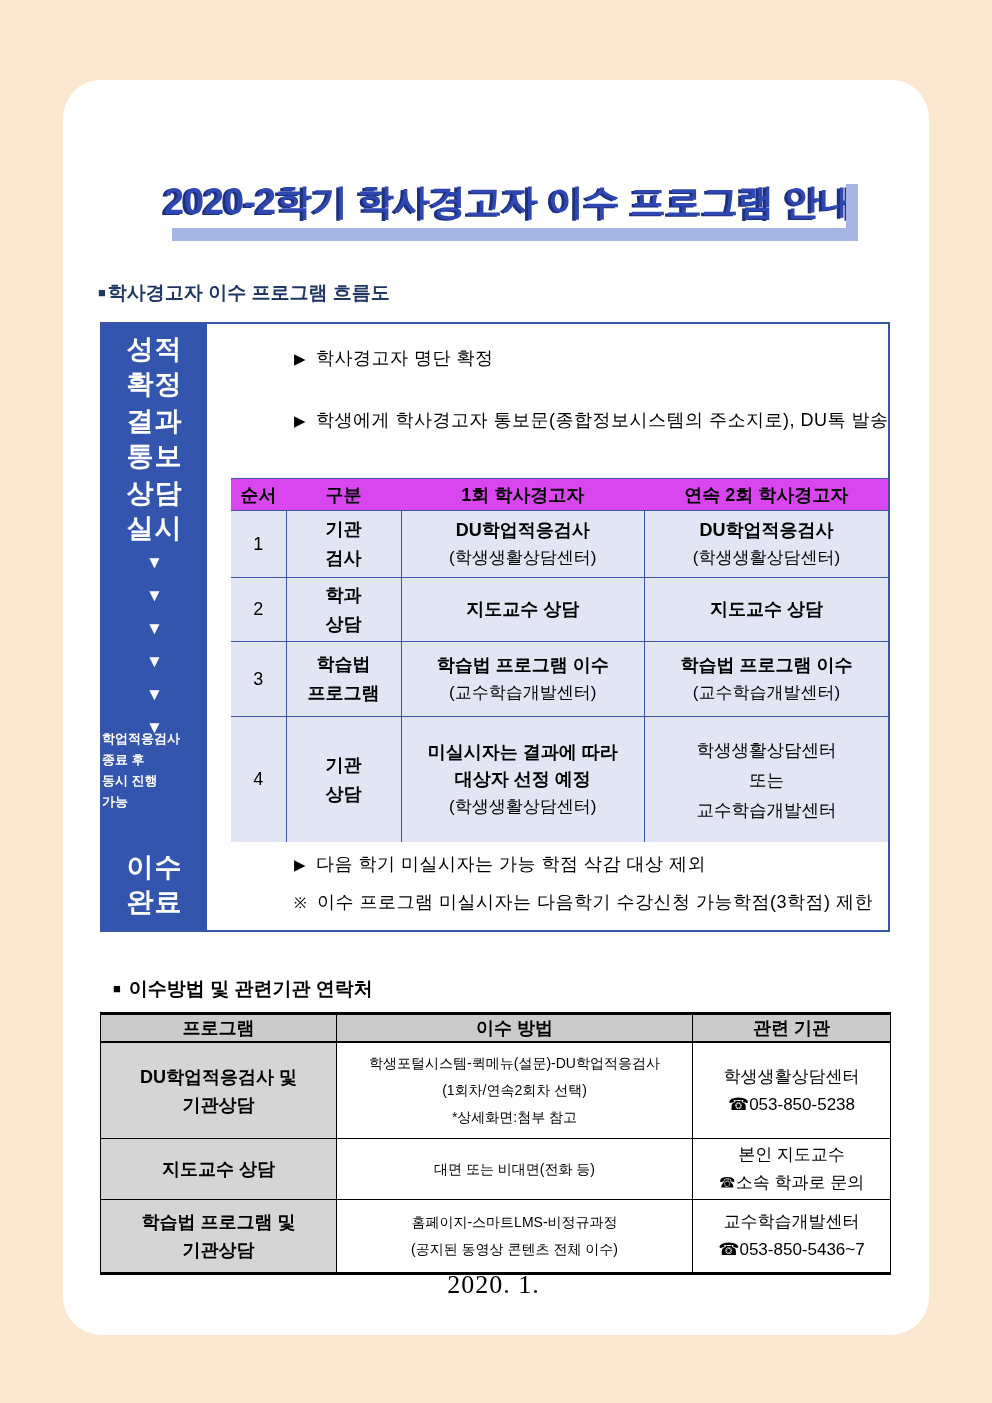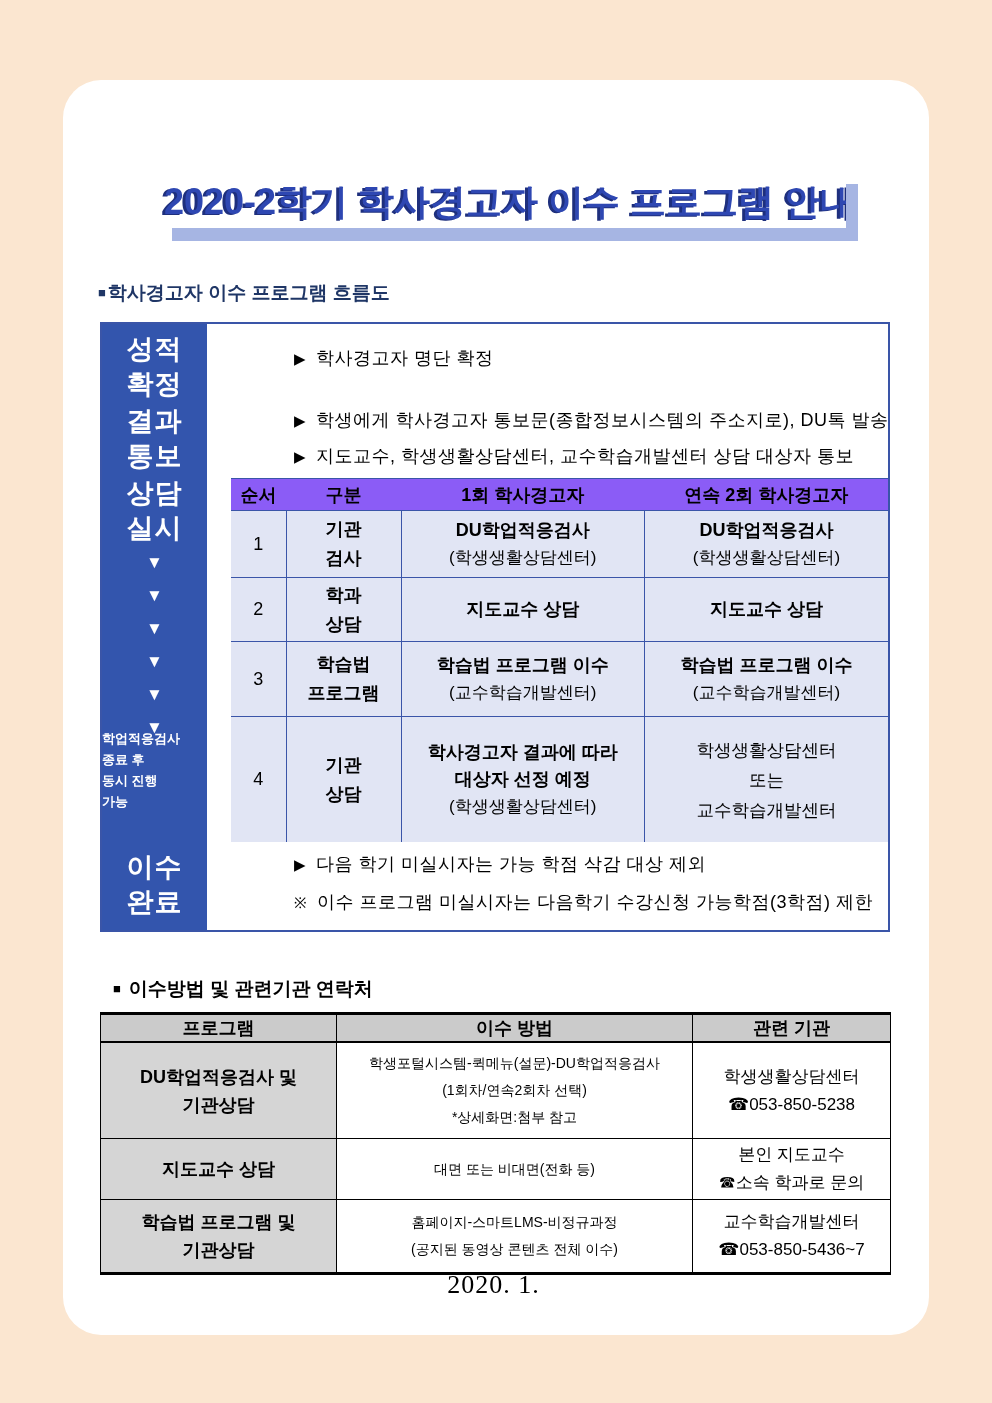--- a/index.html
+++ b/index.html
@@ -79,21 +79,21 @@
   .fl-b1{top:84px;}
   .fl-b2{top:120px;}
   .fl-c1{top:528px;}
   .fl-c2{top:566px;}
   
   .inner-table{
     position:absolute;left:0;top:154px;width:100%;
     border-collapse:collapse;table-layout:fixed;
   }
   .inner-table th{
-    background:#8b5cf6;height:31px;font-size:18px;font-weight:bold;
+    background:#d946ef;height:31px;font-size:18px;font-weight:bold;
     border-top:1px solid #3a55a8;border-bottom:1px solid #3a55a8;
     padding:0;text-align:center;
   }
   .inner-table td{
     background:#e1e5f4;border:1.5px solid #3a55a8;
     text-align:center;vertical-align:middle;padding:0;
     font-size:18px;line-height:27px;
   }
   .inner-table td:first-child,.inner-table th:first-child{border-left:none;}
   .inner-table td:last-child,.inner-table th:last-child{border-right:none;}
@@ -187,23 +187,20 @@
       </div>
     </div>
 
     <div class="flow-content">
       <div class="flow-line fl-a1">
         <span class="tri">▶</span><span>학사경고자 명단 확정</span>
       </div>
       <div class="flow-line fl-b1">
         <span class="tri">▶</span><span>학생에게 학사경고자 통보문(종합정보시스템의 주소지로), DU톡 발송</span>
       </div>
-      <div class="flow-line fl-b2">
-        <span class="tri">▶</span><span>지도교수, 학생생활상담센터, 교수학습개발센터 상담 대상자 통보</span>
-      </div>
 
       <table class="inner-table">
         <tbody>
             <tr>
           <th class="col-num">순서</th>
           <th class="col-type">구분</th>
           <th>1회 학사경고자</th>
           <th>연속 2회 학사경고자</th>
         </tr>
         <tr class="r1">
@@ -249,21 +246,21 @@
             <span class="cell-sub">(교수학습개발센터)</span>
           </td>
         </tr>
         <tr class="r4">
           <td>4</td>
           <td>
             <span class="type-label">기관</span>
             <span class="type-label">상담</span>
           </td>
           <td>
-            <span class="cell-main">학사경고자 결과에 따라</span>
+            <span class="cell-main">미실시자는 결과에 따라</span>
             <span class="cell-main">대상자 선정 예정</span>
             <span class="cell-sub">(학생생활상담센터)</span>
           </td>
           <td>
             <span class="cell-reg">학생생활상담센터</span>
             <span class="cell-reg">또는</span>
             <span class="cell-reg">교수학습개발센터</span>
           </td>
         </tr>
       </tbody>

